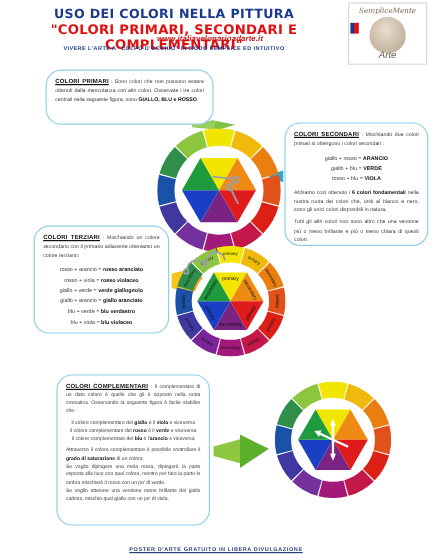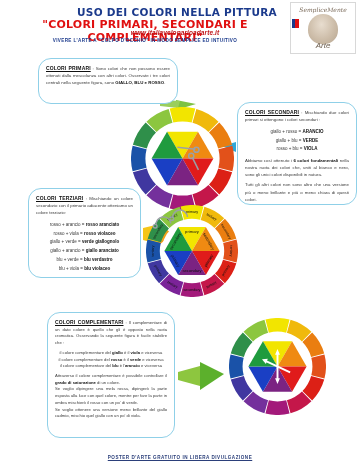--- a/index.html
+++ b/index.html
@@ -10,21 +10,20 @@
     position:relative;
     overflow:hidden;
   }
 
   
   .header { position:absolute; top:0; left:0; width:360px; height:50px; }
   .title1 {
     position:absolute; top:6px; left:0; width:290px; text-align:center;
     font-size:10.5px; font-weight:bold; color:#1b3a8c; letter-spacing:.3px;
     font-family:"DejaVu Sans", sans-serif;
-    margin-left:32px;
   }
   .title2 {
     position:absolute; top:18px; left:0; width:290px; text-align:center;
     font-size:11px; font-weight:bold; color:#e01010; letter-spacing:.2px;
     font-family:"DejaVu Sans", sans-serif;
   }
   .siteurl {
     position:absolute; top:29px; left:80px; width:190px; text-align:center;
     font-size:6.5px; font-weight:bold; color:#c01418; font-style:italic;
     letter-spacing:.1px;

